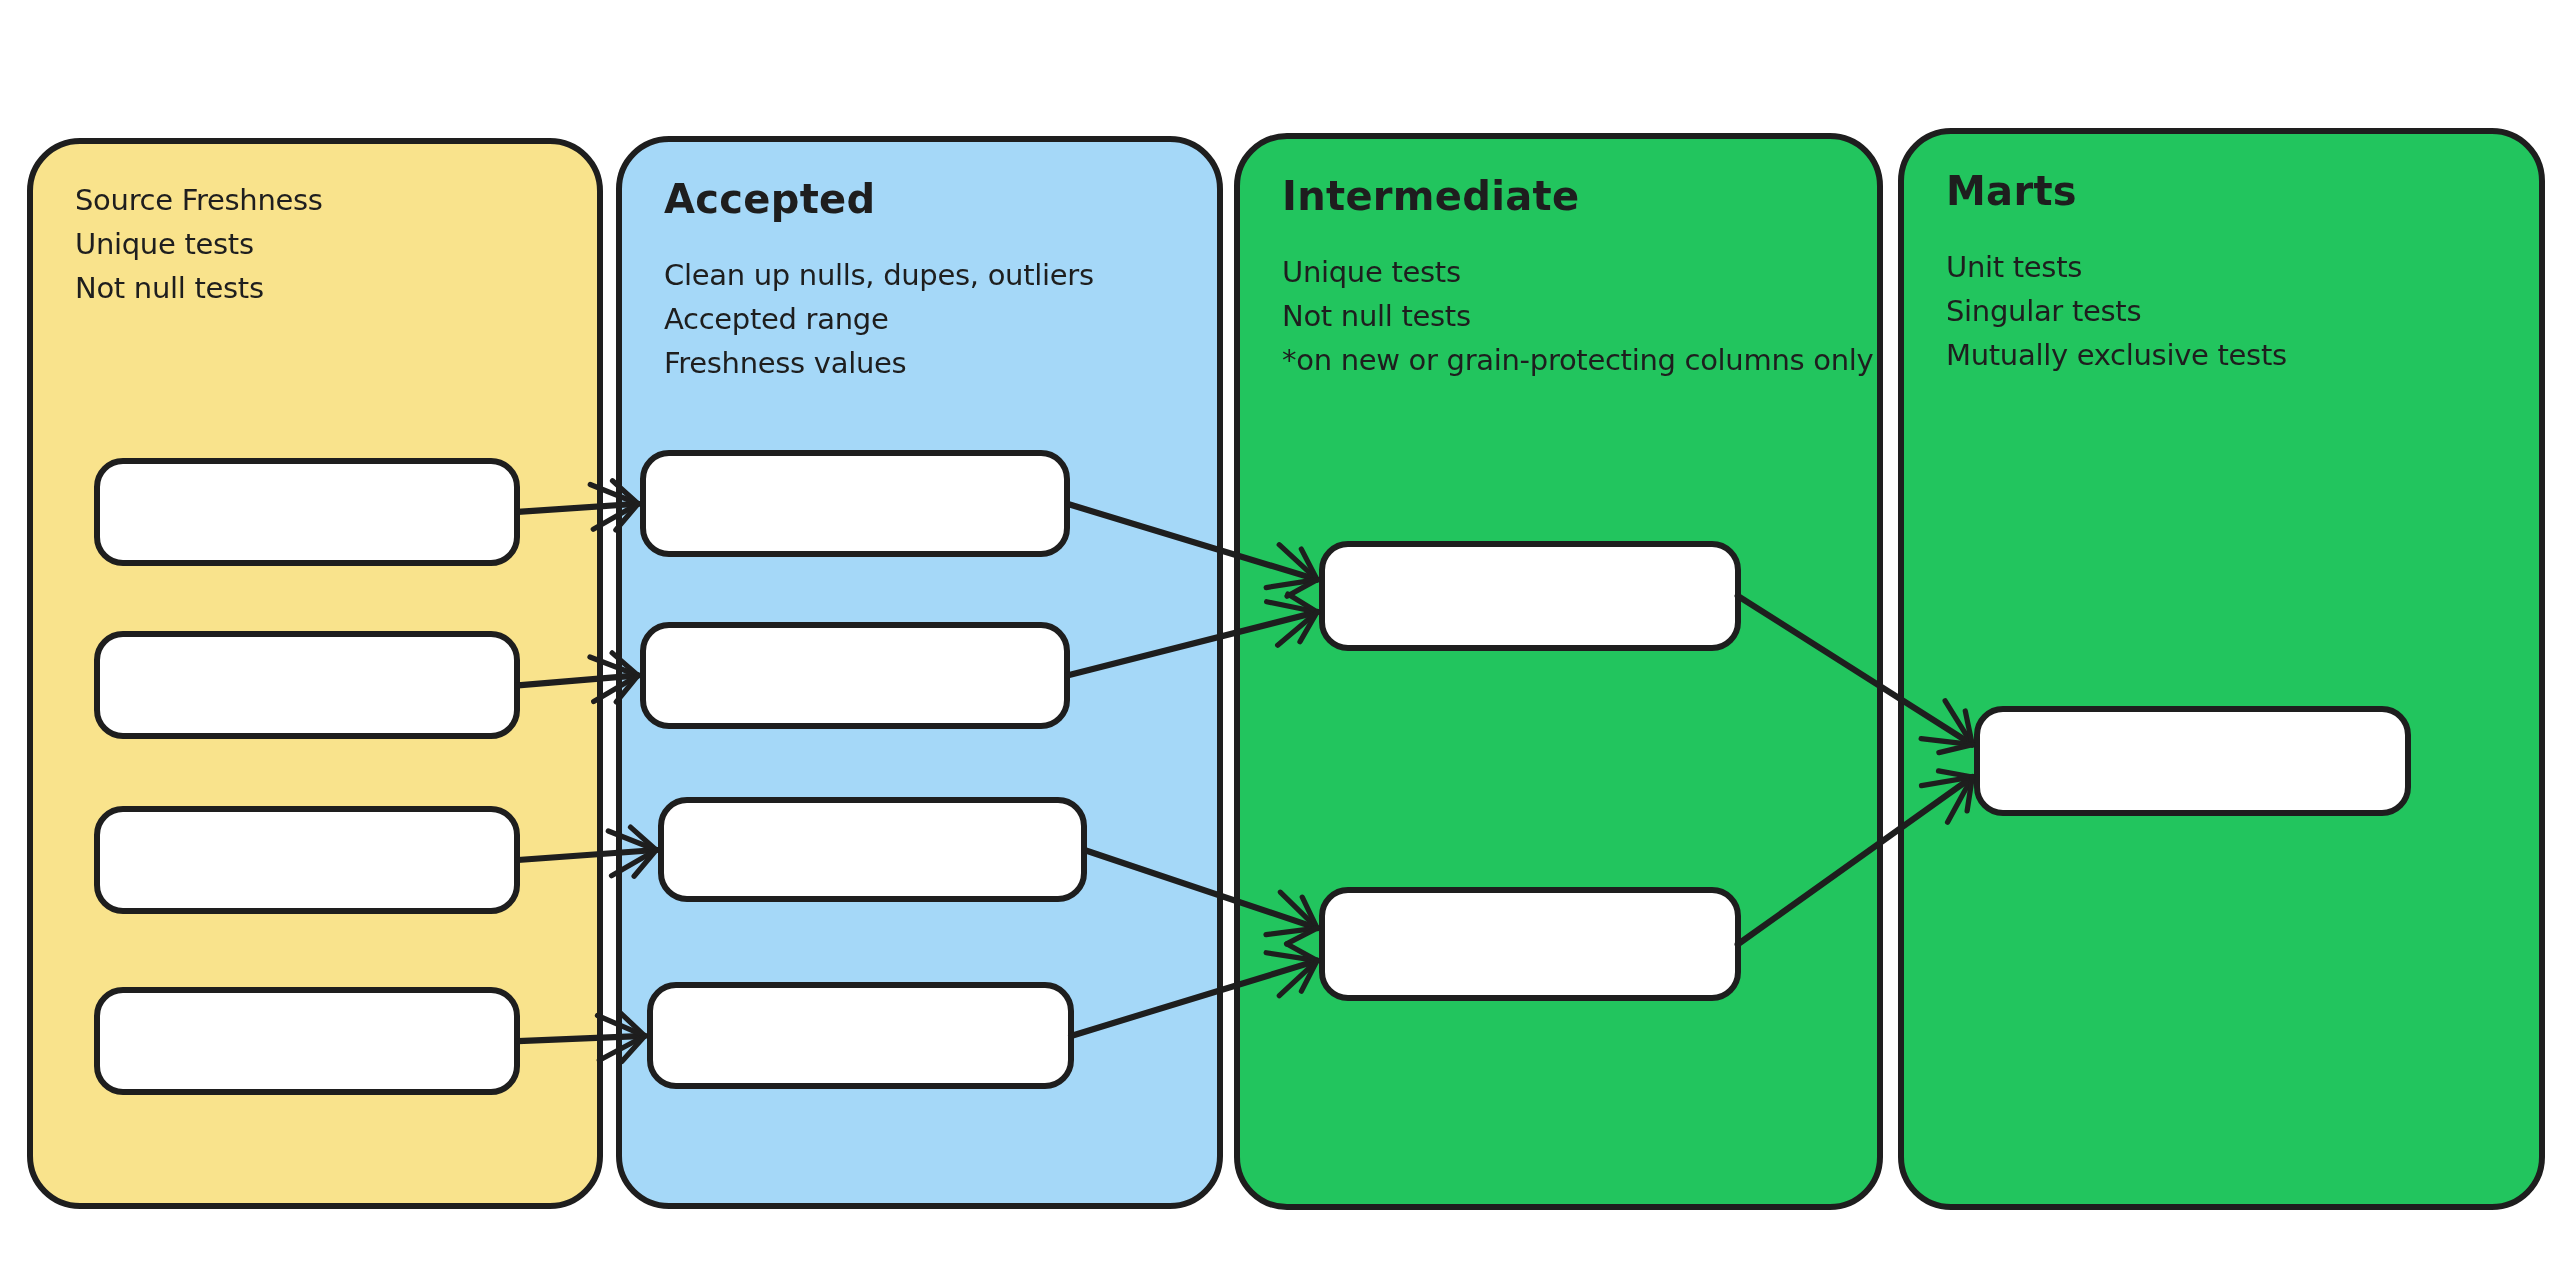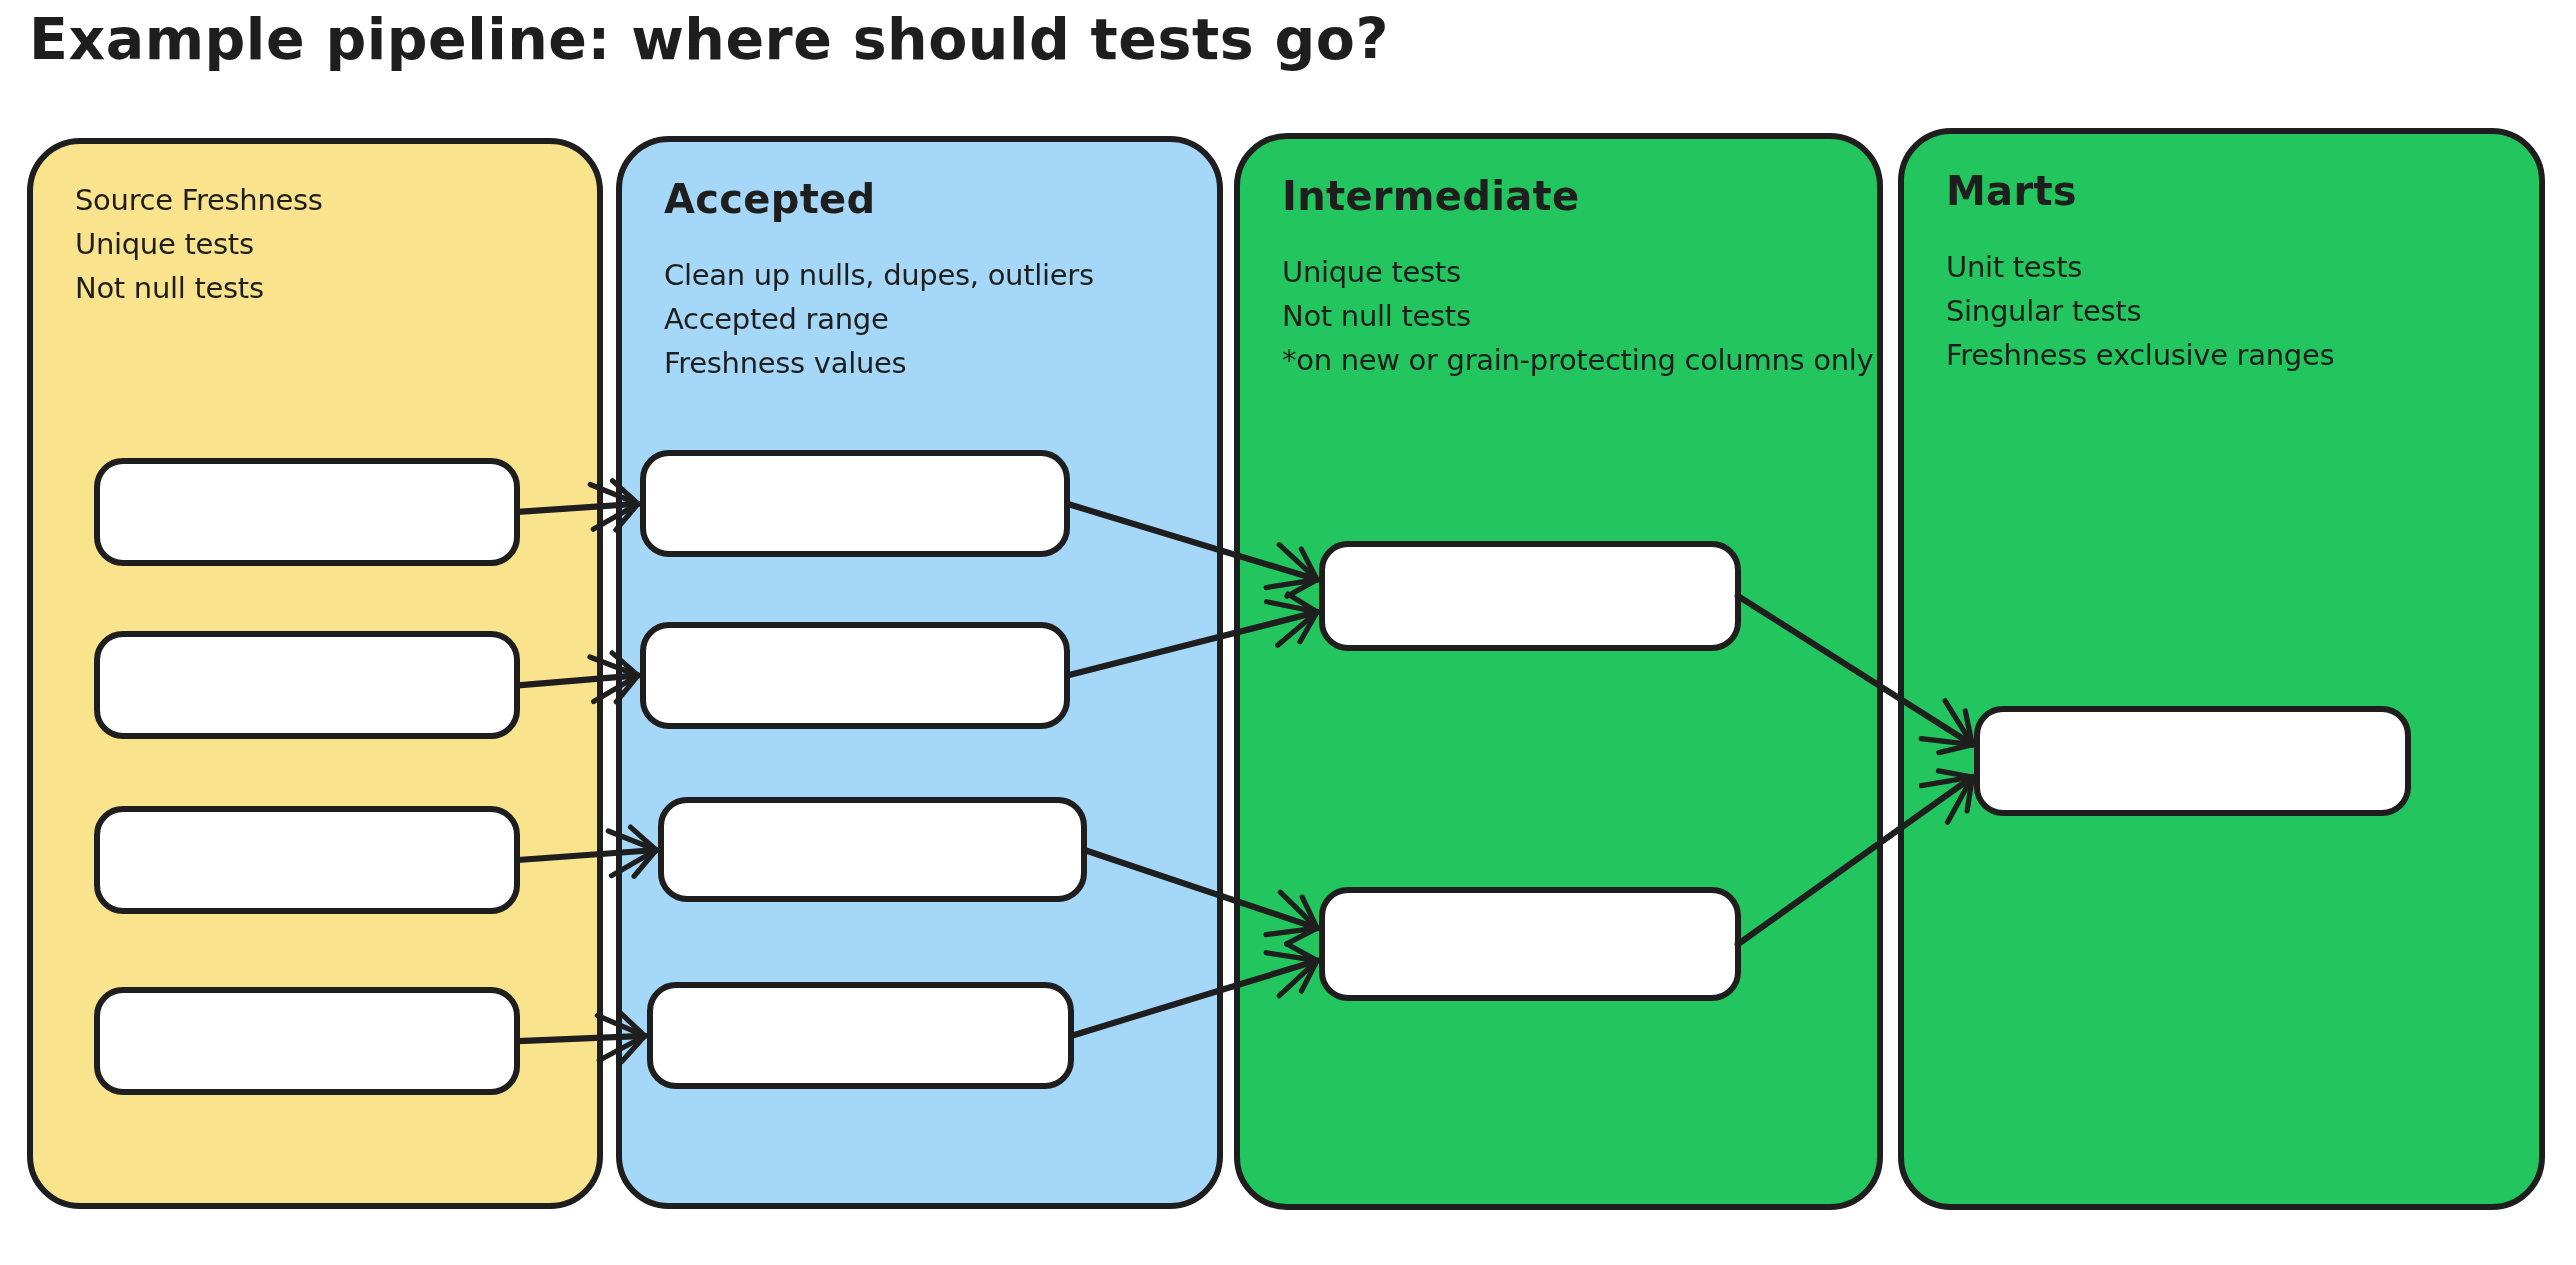--- a/index.html
+++ b/index.html
@@ -54,21 +54,20 @@
     left: 0; top: 0;
     width: 2576px; height: 1266px;
     pointer-events: none;
   }
 </style>
 </head>
 <body>
 
 <div class="canvas">
 
-  <h1 class="diagram-title">Example pipeline: where should tests go?</h1>
 
   <div class="column col-sources" style="background-color: rgb(249, 227, 140);">
     <div class="notes">
       <div>Source Freshness</div>
       <div>Unique tests</div>
       <div>Not null tests</div>
     </div>
   </div>
 
   <div class="column col-staging" style="background-color: rgb(165, 216, 248);">
@@ -87,21 +86,21 @@
       <div>Not null tests</div>
       <div>*on new or grain-protecting columns only</div>
     </div>
   </div>
 
   <div class="column col-marts" style="background-color: #22c55e;">
     <h2>Marts</h2>
     <div class="notes">
       <div>Unit tests</div>
       <div>Singular tests</div>
-      <div>Freshness exclusive ranges</div>
+      <div>Mutually exclusive tests</div>
     </div>
   </div>
 
   <div class="node" style="left:94px;  top:458px;  width:426px; height:108px;"></div>
   <div class="node" style="left:94px;  top:631px;  width:426px; height:108px;"></div>
   <div class="node" style="left:94px;  top:806px;  width:426px; height:108px;"></div>
   <div class="node" style="left:94px;  top:987px; width:426px; height:108px;"></div>
 
   <div class="node" style="left:640px; top:450px;  width:430px; height:107px;"></div>
   <div class="node" style="left:640px; top:622px;  width:430px; height:107px;"></div>

